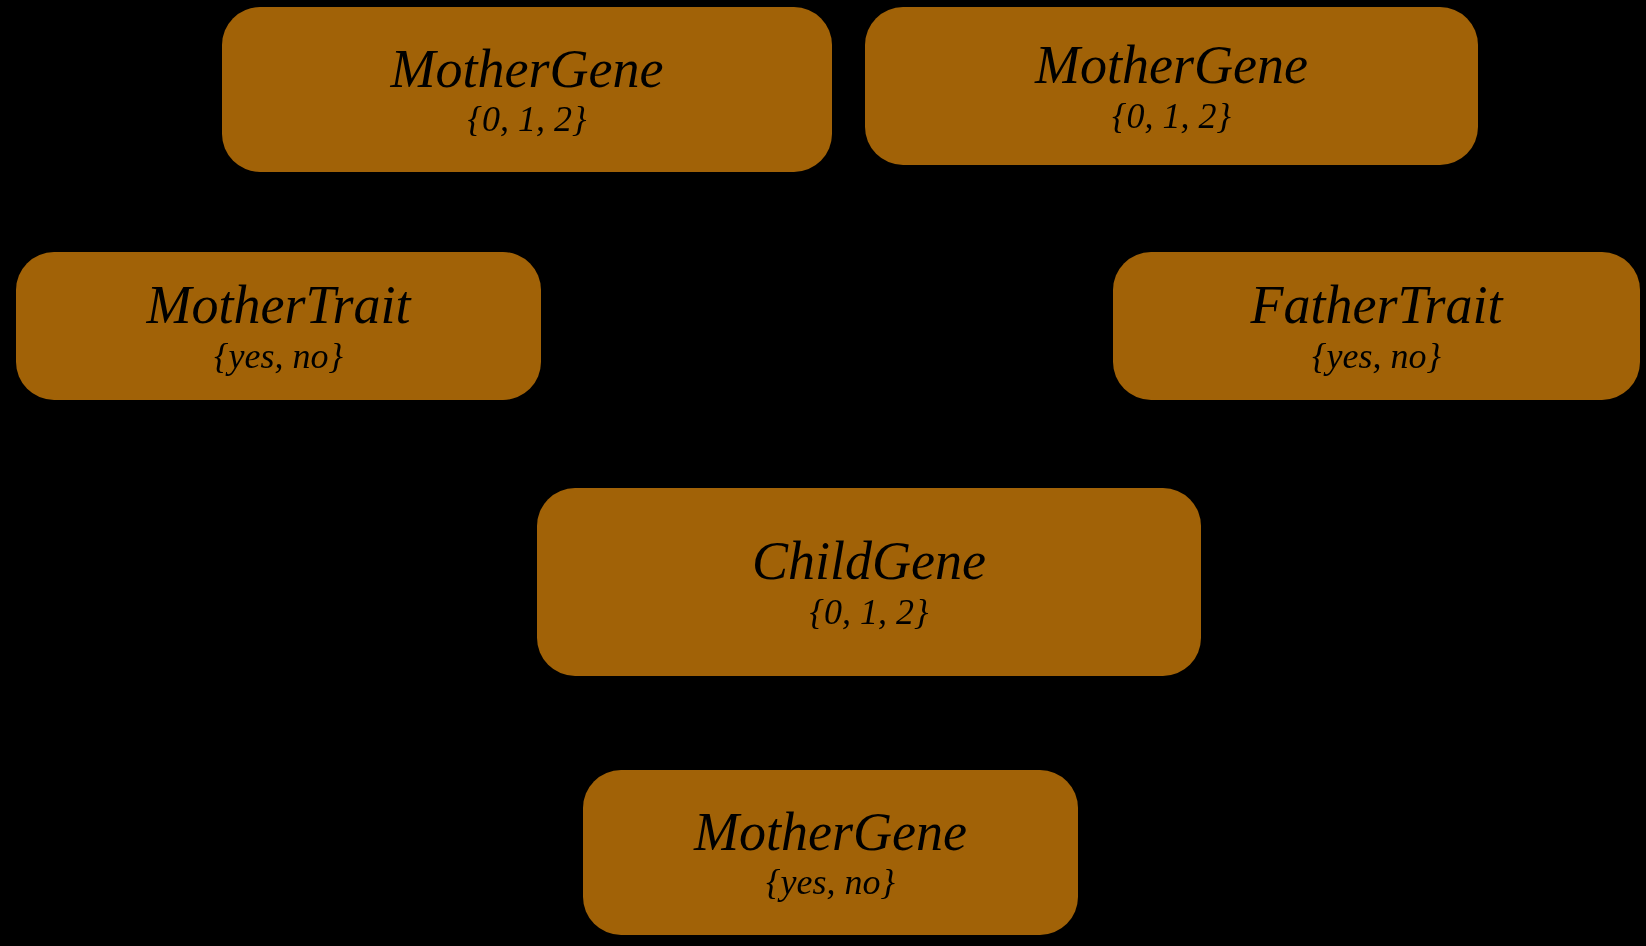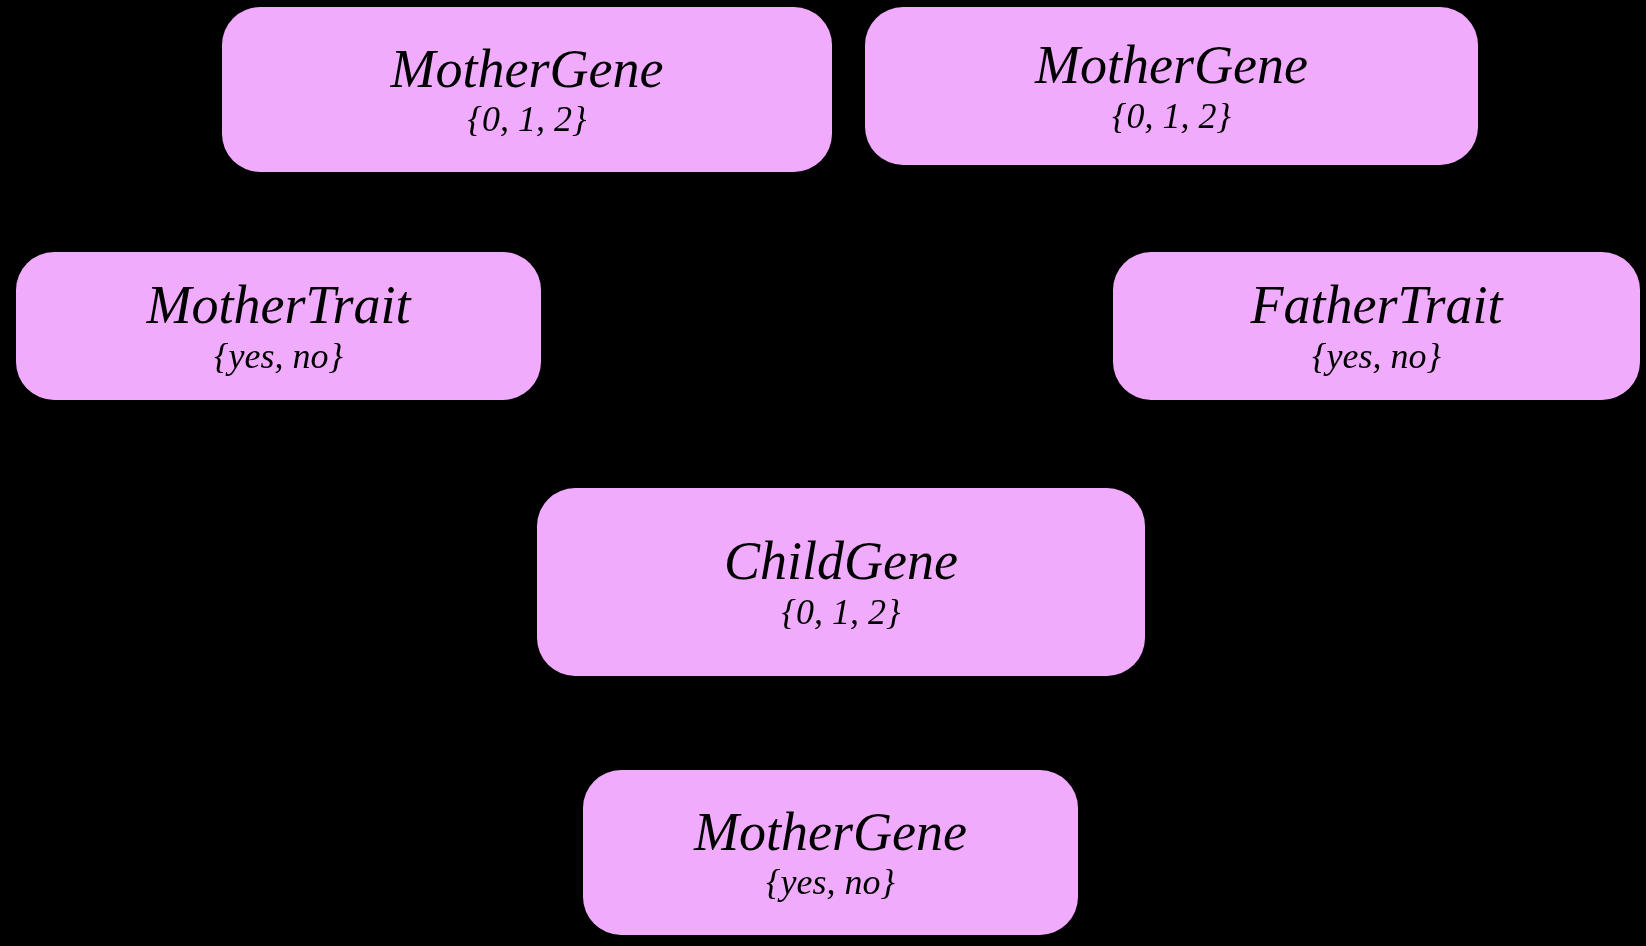--- a/index.html
+++ b/index.html
@@ -9,21 +9,21 @@
   }
   #canvas {
     position: relative;
     width: 1646px;
     height: 946px;
     background: #000000;
     overflow: hidden;
   }
   .node {
     position: absolute;
-    background: #f0abfc;
+    background: #a16207;
     border-radius: 38px;
     display: flex;
     flex-direction: column;
     align-items: center;
     justify-content: center;
     box-sizing: border-box;
     font-family: "Liberation Serif", "DejaVu Serif", serif;
     font-style: italic;
     color: #000000;
     line-height: 1.06;
@@ -40,21 +40,21 @@
     font-style: italic;
     white-space: nowrap;
     margin-top: 2px;
   }
 
   
   #node-mother-gene  { left: 222px;  top: 7px;   width: 610px; height: 165px; }
   #node-father-gene  { left: 865px;  top: 7px;   width: 613px; height: 158px; }
   #node-mother-trait { left: 8px;    top: 252px; width: 525px; height: 148px; margin-left: 8px; }
   #node-father-trait { left: 1113px; top: 252px; width: 527px; height: 148px; }
-  #node-child-gene   { left: 537px;  top: 488px; width: 608px; height: 188px; }
+  #node-child-gene   { left: 537px;  top: 488px; width: 664px; height: 188px; }
   #node-child-trait  { left: 583px;  top: 770px; width: 495px; height: 165px; }
 </style>
 </head>
 <body>
 
 <div id="canvas">
 
   <div class="node" id="node-mother-gene">
     <span class="node-name">MotherGene</span>
     <span class="node-domain">{0, 1, 2}</span>

